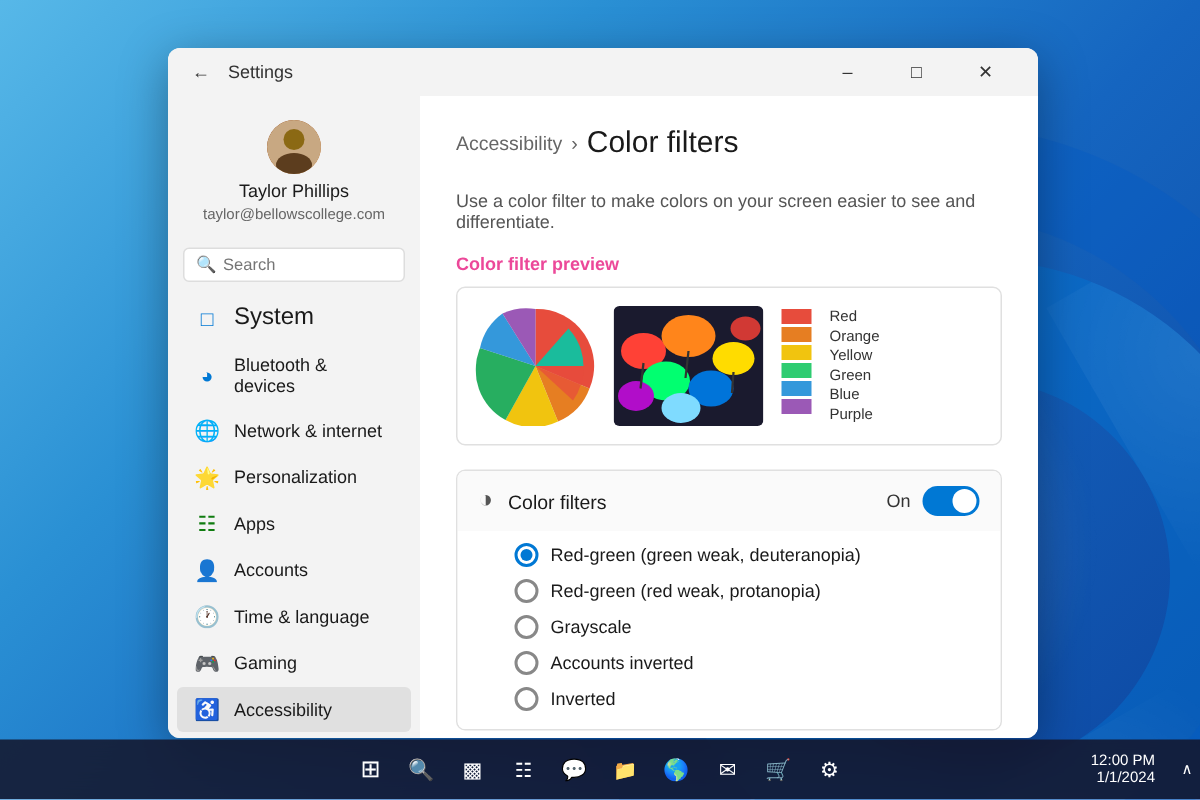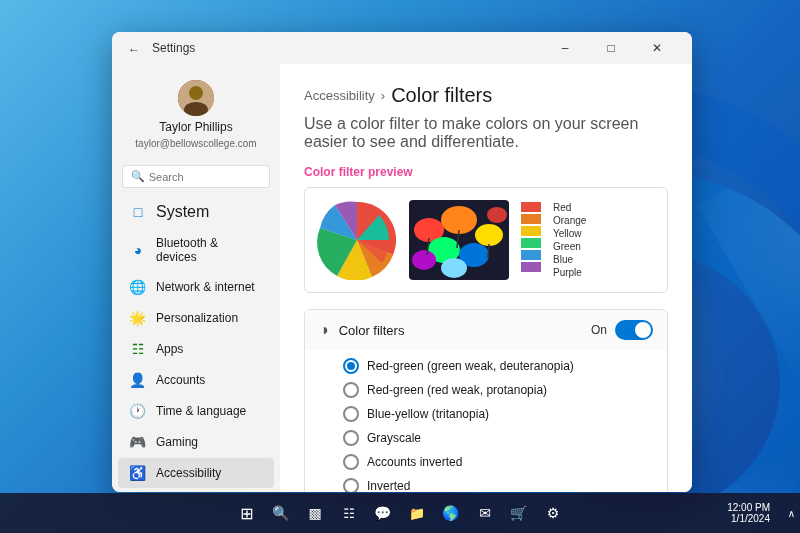--- a/index.html
+++ b/index.html
@@ -205,21 +205,21 @@
     }
     .breadcrumb {
       display: flex;
       align-items: center;
       gap: 6px;
       margin-bottom: 4px;
     }
     .breadcrumb-item { font-size: 13px; color: #666; }
     .breadcrumb-separator { font-size: 13px; color: #666; }
     .breadcrumb-current { font-size: 20px; font-weight: 400; color: #1a1a1a; }
-    .page-description { font-size: 16px; color: #555; margin-bottom: 14px; margin-top: 8px; }
+    .page-description { font-size: 12px; color: #555; margin-bottom: 14px; margin-top: 20px; }
 
     .section-label { font-size: 12px; font-weight: 600; color: #ec4899; margin-bottom: 8px; }
 
     
     .preview-box {
       border: 1px solid #e0e0e0;
       border-radius: 6px;
       padding: 12px;
       display: flex;
       gap: 12px;
@@ -488,24 +488,20 @@
           </div>
         </div>
         <div class="radio-options" id="radio-options">
             <div class="radio-option">
               <div class="radio-circle checked"></div>
               <span>Red-green (green weak, deuteranopia)</span>
             </div>
             <div class="radio-option">
               <div class="radio-circle unchecked"></div>
               <span>Red-green (red weak, protanopia)</span>
-            </div>
-            <div class="radio-option">
-              <div class="radio-circle unchecked"></div>
-              <span>Blue-yellow (tritanopia)</span>
             </div>
             <div class="radio-option">
               <div class="radio-circle unchecked"></div>
               <span>Grayscale</span>
             </div>
             <div class="radio-option">
               <div class="radio-circle unchecked"></div>
               <span>Accounts inverted</span>
             </div>
             <div class="radio-option">

